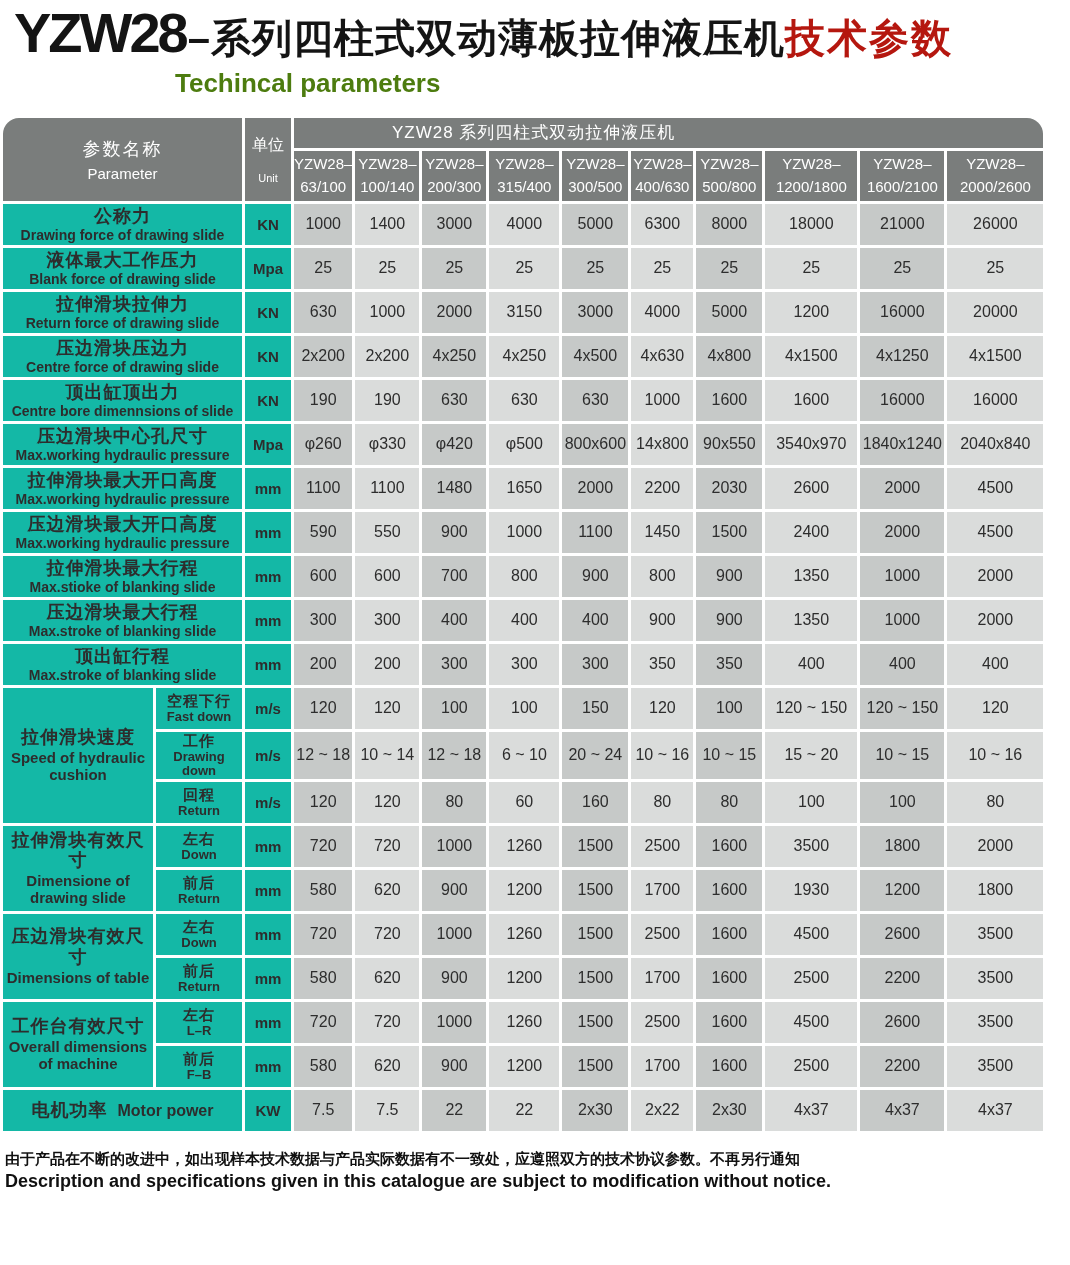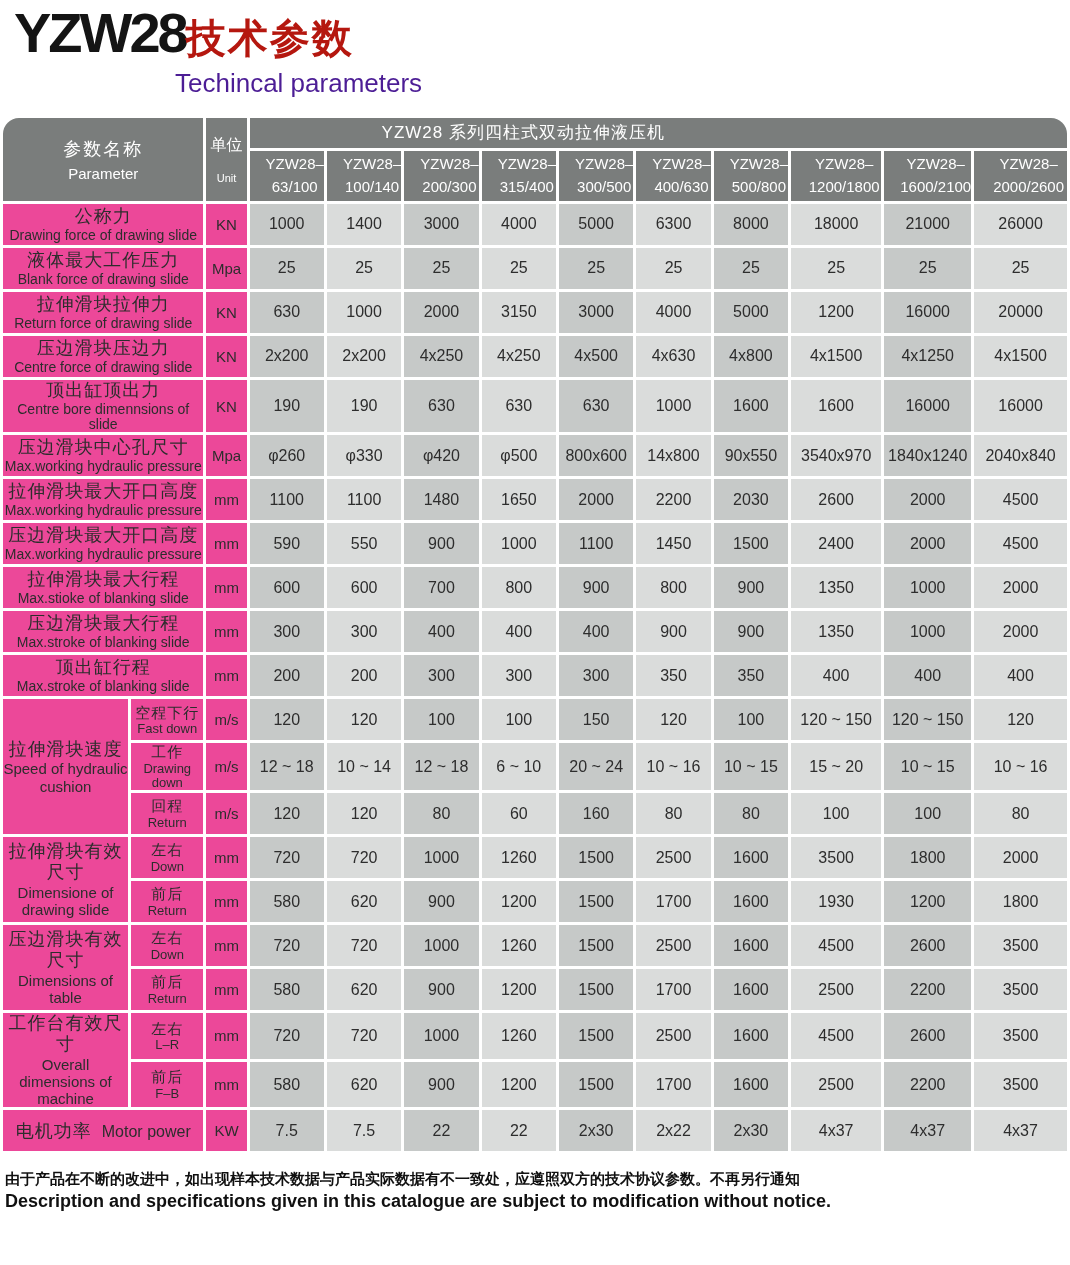--- a/index.html
+++ b/index.html
@@ -20,23 +20,23 @@
   th,td{padding:0;text-align:center;vertical-align:middle;overflow:hidden;}
   th{background:#7a7d7c;color:#ffffff;font-weight:normal;}
   .hrow1 th{height:30px;}
   .h-param{border-top-left-radius:16px;}
   .h-param .cnh{font-size:18px;letter-spacing:2px;}
   .h-param .enh{font-size:15px;margin-top:4px;}
   .h-unit{height:86px;}
   .h-unit .cnh{font-size:16px;}
   .h-unit .enh{font-size:11px;margin-top:16px;}
   .h-group{border-top-right-radius:16px;font-size:17px;letter-spacing:1px;padding-right:270px;}
-  .h-model{font-size:15px;line-height:1.5;height:50px;padding-left:16px;}
+  .h-model{font-size:15px;line-height:1.5;height:50px;}
   td{height:41px;color:#2d2d2d;}
-  .lab{background:#ec4899;}
+  .lab{background:#14b8a6;font-weight:bold;}
   .c0{background:#c6c9c8;}
   .c1{background:#dadcdb;}
   .val{font-size:16px;}
   .unit{font-size:15px;}
   .cn1{font-size:18px;line-height:1.15;letter-spacing:1px;}
   .en1{font-size:14px;line-height:1.1;margin-top:1px;}
   .sub .cn1{font-size:15px;letter-spacing:1px;}
   .sub .en1{font-size:13px;}
   .seclab .cn1{font-size:18px;}
   .seclab .en1{font-size:15px;line-height:1.15;}
@@ -46,23 +46,24 @@
   .footer{margin:14px 0 0 5px;}
   .f-cn{font-size:15px;font-weight:bold;color:#101010;line-height:1.4;}
   .f-en{font-size:18px;font-weight:bold;color:#101010;line-height:1.4;}
 </style>
 </head>
 <body>
 
 <div class="titleblock">
   <div class="t-line">
     <span class="t-model">YZW28</span>
+    <span class="t-cn">–系列四柱式双动薄板拉伸液压机</span>
     <span class="t-red" style="color:#b5170f;">技术参数</span>
   </div>
-  <div class="sub-red" style="color:#4c1d95;">Techincal parameters</div>
+  <div class="sub-red" style="color:#4d7c0f;font-weight:bold;">Techincal parameters</div>
 </div>
 
 <table>
   <colgroup>
     <col style="width:150px">
       <col style="width:86px">
       <col style="width:46px">
     <col style="width:56px">
       <col style="width:64px">
       <col style="width:64px">

